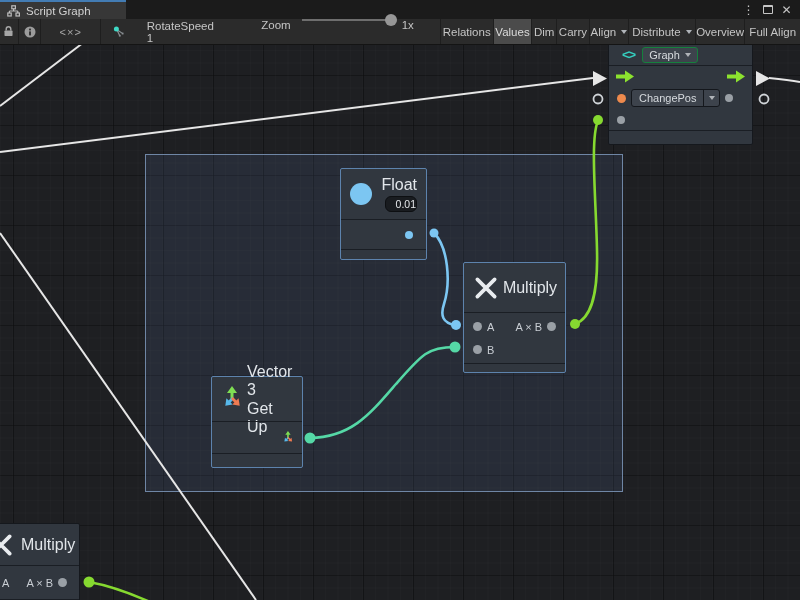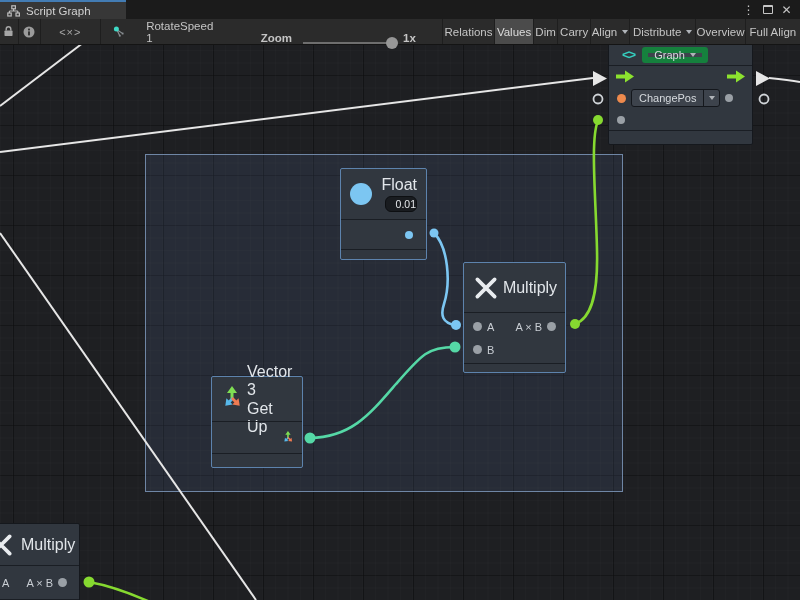--- a/index.html
+++ b/index.html
@@ -79,21 +79,21 @@
   .multiply-partial-node .n-head { height:41px; padding-left:24px; }
   .multiply-partial-node .n-title { margin-left:7px; }
   .multiply-partial-node .n-ports { height:34px; display:flex; align-items:center;
                                     padding:0 12px 0 38px; }
 
   
   .unit-node { left:608px; top:43px; width:145px; height:102px; }
   .unit-node .n-head { height:21px; padding-left:13px; gap:7px; }
   .unit-icon { color:#35d0c0; font-weight:bold; font-size:13px; letter-spacing:-1px; }
   .mini-btn { display:inline-flex; align-items:center; gap:5px; height:16px;
-              background:#3d434c; border:6px solid #15803d; border-radius:3px;
+              background:#3d434c; border:1px solid #15803d; border-radius:3px;
               padding:0 6px; font-size:11px; color:#d6dade; }
   .unit-row { display:flex; align-items:center; }
   .row-flow { height:22px; justify-content:space-between; padding:0 6px;
               border-top:1px solid #1a1e24; }
   .row-ev { height:22px; padding:0 8px; gap:5px; }
   .row-p3 { height:21px; padding:0 8px; }
   .ev-dropdown { flex:1; max-width:89px; height:18px; background:#3d434c;
                  border:1px solid #14171c; border-radius:3px; display:flex;
                  align-items:center; font-size:11px; color:#d6dade; }
   .ev-dropdown .ev-text { flex:1; padding-left:7px; }
@@ -117,21 +117,21 @@
              background:#2b2b2b; border-bottom:1px solid #141414; display:flex;
              align-items:stretch; font-size:11.5px; color:#c5c5c5; }
   .tcell { display:flex; align-items:center; justify-content:center;
            border-right:1px solid #1e1e1e; }
   .tbtn { display:flex; align-items:center; justify-content:center; gap:5px;
           border-right:1px solid #1e1e1e; white-space:nowrap; }
   .tbtn.active { background:#4b4b4b; color:#dcdcdc; }
   .code-glyph { font-size:11px; color:#a8a8a8; letter-spacing:1px; }
   .crumb { display:flex; align-items:center; gap:22px; padding:0 14px 0 12px;
            border-right:none; }
-  .zoomgrp { display:flex; align-items:flex-end; padding-left:32px;font-weight:bold; }
+  .zoomgrp { display:flex; align-items:flex-start; padding-left:32px; }
   .zoom-track { width:88px; height:2px; background:#6e6e6e; margin-left:11px;
                 position:relative; }
   .zoom-handle { position:absolute; right:-7px; top:-5px; width:12px; height:12px;
                  border-radius:50%; background:#979797; }
   .zoom-val { margin-left:12px; margin-right:26px; }
   .tb-sep { width:1px; background:#1e1e1e; }
 </style>
 </head>
 <body>
 

